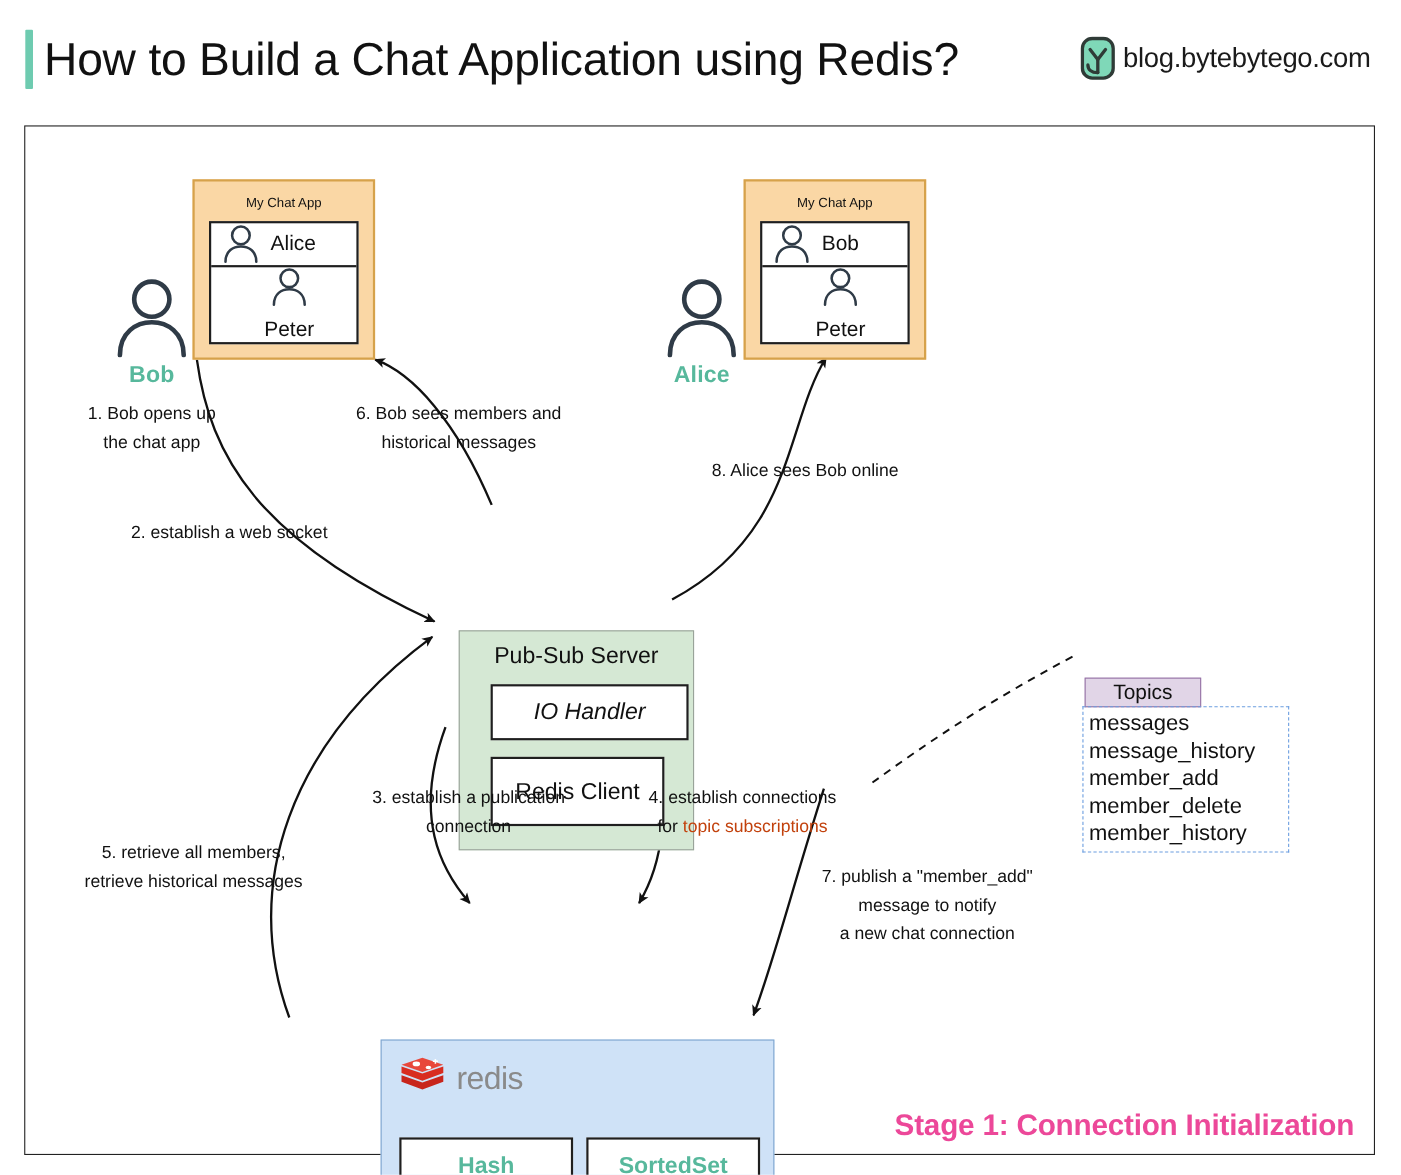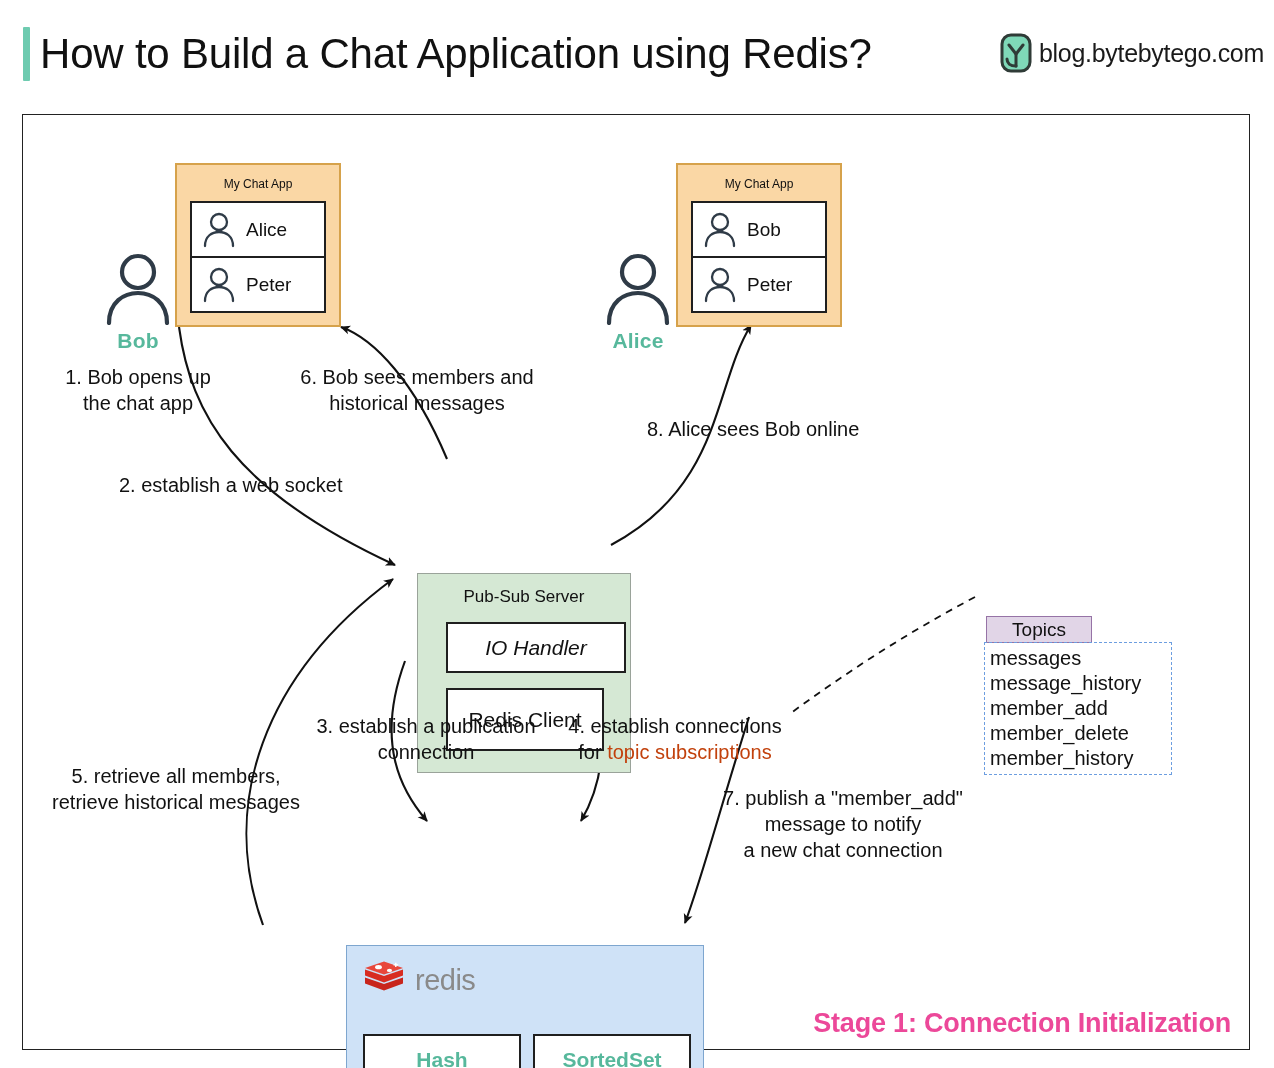--- a/index.html
+++ b/index.html
@@ -13,21 +13,21 @@
   #header{position:absolute;left:0;top:0;width:1274px;height:108px;}
   #title-accent{
     position:absolute;left:23px;top:27px;width:7px;height:54px;
     background:#6ecbb0;border-radius:1px;
   }
   #page-title{
     position:absolute;left:40px;top:25px;
     font-size:42px;line-height:58px;letter-spacing:-0.2px;
     white-space:nowrap;color:#111;
   }
-  #brand{position:absolute;right:10px;top:31px;height:44px;display:flex;align-items:center;gap:7px;}
+  #brand{position:absolute;right:28px;top:31px;height:44px;display:flex;align-items:center;gap:7px;}
   #brand-logo{width:32px;height:40px;position:relative;}
   #brand-text{font-size:25px;line-height:30px;color:#1a1a1a;white-space:nowrap;letter-spacing:-0.3px;}
 
   
   #canvas{
     position:absolute;left:22px;top:114px;width:1228px;height:936px;
     border:1.6px solid #222;background:#fff;box-sizing:border-box;
   }
 
   
@@ -41,41 +41,41 @@
   }
   .member-list{
     position:absolute;left:13px;right:13px;top:36px;bottom:12px;
     background:#ffffff;border:2px solid #1f1f1f;box-sizing:border-box;
     display:flex;flex-direction:column;
   }
   .member-row{
     flex:1;display:flex;align-items:center;gap:10px;padding-left:10px;
     position:relative;
   }
-  .member-row + .member-row{border-top:2px solid #1f1f1f;}
+  .member-row + .member-row{border-top:2px solid #1f1f1f;flex-direction:column;}
   .member-name{font-size:19px;color:#111;}
 
   
   .person-sm{width:34px;height:36px;display:block;}
   .person-lg{width:66px;height:72px;display:block;}
 
   .avatar-block{position:absolute;display:flex;flex-direction:column;align-items:center;}
   .avatar-label{
     margin-top:4px;font-size:21px;font-weight:bold;color:#57b89c;
     letter-spacing:0.2px;
   }
 
   
   #pubsub{
     position:absolute;left:394px;top:458px;width:214px;height:200px;
     background:#d5e8d4;border:1.5px solid #9aa39a;box-sizing:border-box;
   }
   #pubsub-title{
     position:absolute;left:0;right:0;top:11px;text-align:center;
-    font-size:17px;line-height:24px;color:#111;
+    font-size:21px;line-height:24px;color:#111;
   }
   .inner-box{
     position:absolute;background:#ffffff;border:2px solid #1f1f1f;
     box-sizing:border-box;display:flex;align-items:center;justify-content:center;
     font-size:21px;color:#111;
   }
   #io-handler{left:28px;top:48px;width:180px;height:51px;font-style:italic;}
   #redis-client{left:28px;top:114px;width:158px;height:63px;}
 
   
@@ -101,21 +101,21 @@
   #redis-wordmark{font-size:29px;line-height:34px;color:#8a8a8a;letter-spacing:-0.5px;}
   .ds-box{
     position:absolute;background:#ffffff;border:2px solid #1f1f1f;box-sizing:border-box;
     display:flex;flex-direction:column;align-items:center;
   }
   #ds-hash{left:16px;top:88px;width:158px;height:96px;}
   #ds-sortedset{left:186px;top:88px;width:158px;height:96px;}
   .ds-title{margin-top:12px;font-size:21px;font-weight:bold;color:#57b89c;}
 
   
-  .step{position:absolute;font-size:20px;line-height:26px;color:#111;white-space:nowrap;}
+  .step{position:absolute;font-size:16px;line-height:26px;color:#111;white-space:nowrap;}
   .step.ctr{text-align:center;}
   .topic-link{color:#c2410c;}
 
   #stage-label{
     position:absolute;right:18px;bottom:10px;
     font-size:27px;font-weight:bold;color:#ec4899;letter-spacing:-0.2px;
     white-space:nowrap;
   }
 
   

